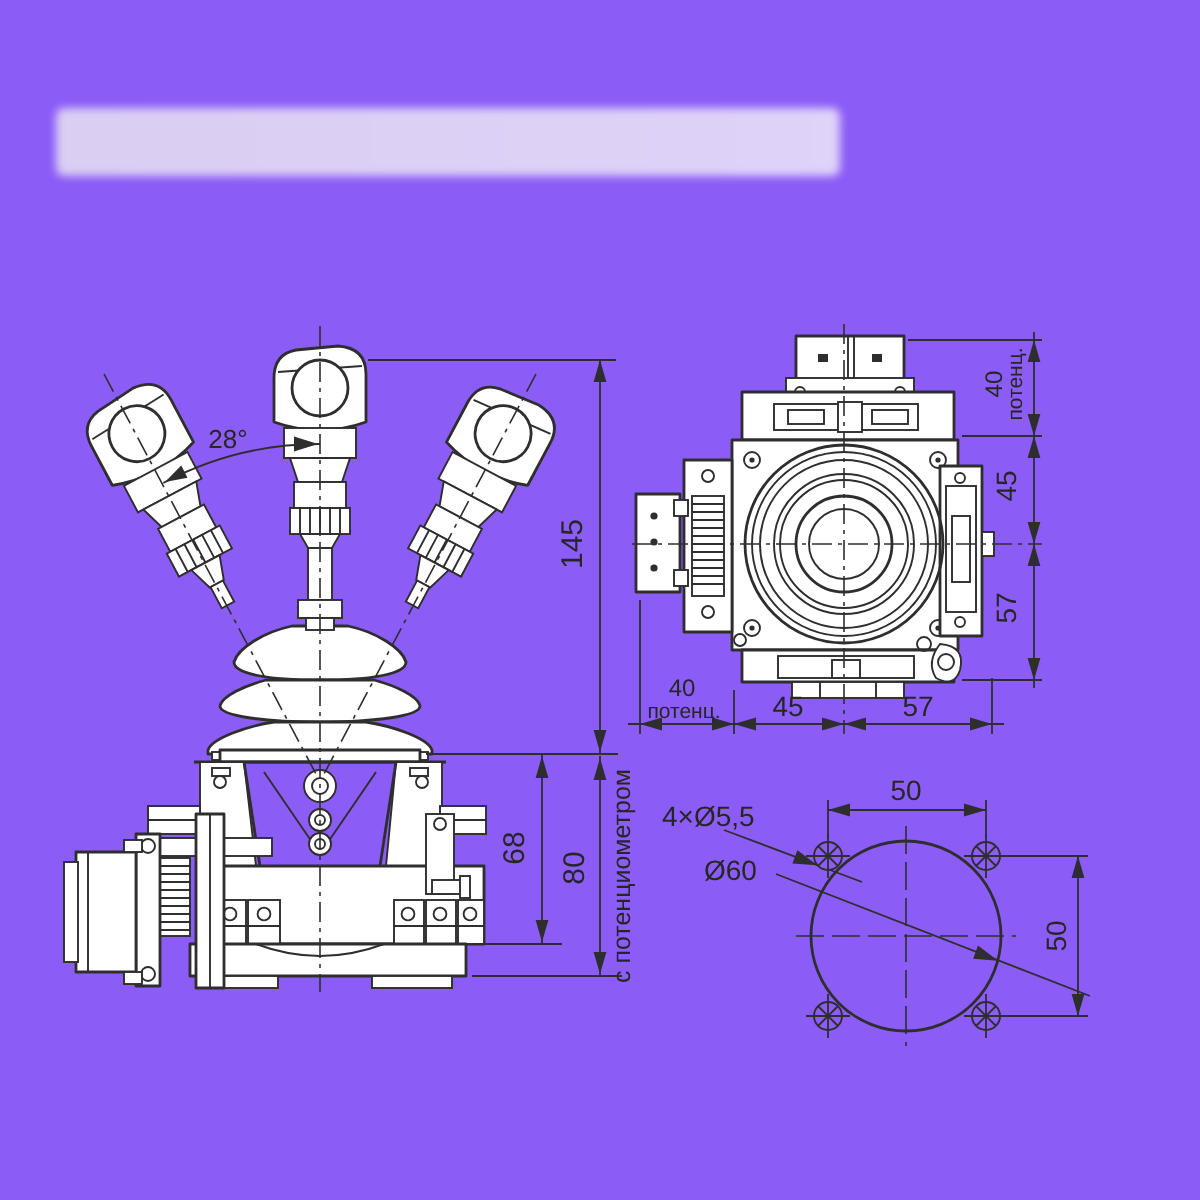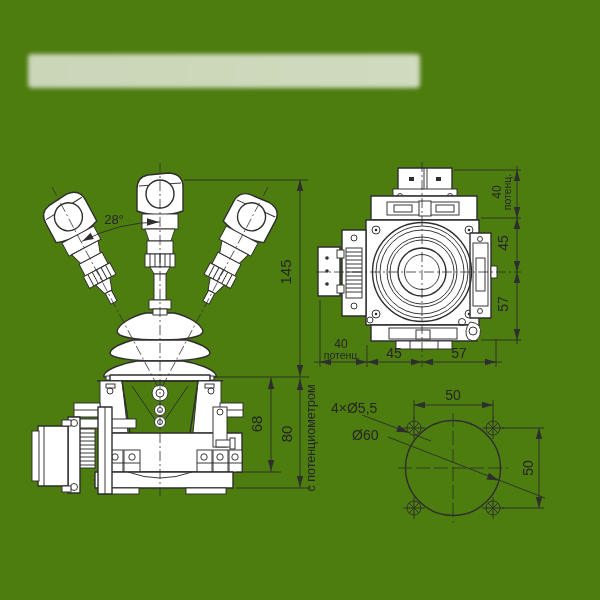--- a/index.html
+++ b/index.html
@@ -2,21 +2,21 @@
 <html><head>
 <meta charset="utf-8">
 <style>
   html,body{margin:0;padding:0;}
   body{
     width:600px;height:600px;
     background:#ffffff;
     font-family:"Liberation Sans", sans-serif;
     position:relative;overflow:hidden;
   }
-  .stage{position:absolute;inset:0;background:#4d7c0f;}
+  .stage{position:absolute;inset:0;background:#8b5cf6;}
   .watermark{
     position:absolute;left:28px;top:54px;width:392px;height:34px;
     background:linear-gradient(90deg,#f5f4f2 0%,#f8f7f5 45%,#faf9f8 80%,#fcfbfa 100%);
     filter:blur(2px);opacity:.75;border-radius:4px;
   }
   svg{position:absolute;left:0;top:0;}
   svg text{fill:#262626;}
   .ln   {stroke:#2e2e2e;stroke-width:1.4;fill:none;stroke-linejoin:round;}
   .lnf  {stroke:#2e2e2e;stroke-width:1.4;fill:#ffffff;stroke-linejoin:round;}
   .thin {stroke:#2e2e2e;stroke-width:0.95;fill:none;}

